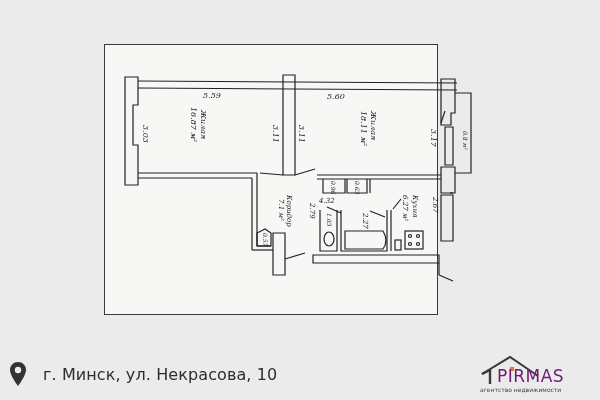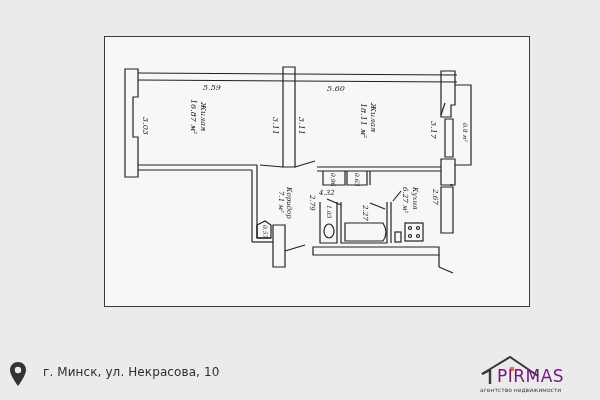--- a/index.html
+++ b/index.html
@@ -4,42 +4,42 @@
   <style>
     html, body { margin: 0; padding: 0; }
     body {
       width: 600px; height: 400px; overflow: hidden;
       background: #ebebeb;
       font-family: "DejaVu Sans", sans-serif;
       position: relative;
     }
     .plan-frame {
       position: absolute;
-      left: 104px; top: 36px;
-      width: 426px; height: 271px;
+      left: 104px; top: 44px;
+      width: 334px; height: 271px;
       background: #f7f7f6;
       border: 1.5px solid #3a3a3a;
       box-sizing: border-box;
     }
     .plan-frame svg { position: absolute; left: 0; top: 0; }
     .plan-label {
       font-family: "DejaVu Serif", serif;
       font-style: italic;
       fill: #222;
     }
     .footer {
       position: absolute; left: 0; top: 350px; width: 600px; height: 50px;
     }
     .pin {
       position: absolute; left: 10px; top: 12px; width: 16px; height: 24px;
     }
     .address {
       position: absolute; left: 43px; top: 15px;
       font-family: "DejaVu Sans", sans-serif;
-      font-size: 12px; color: #2d2d2d; letter-spacing: 0.1px;
+      font-size: 16px; color: #2d2d2d; letter-spacing: 0.1px;
       white-space: nowrap;
     }
     .logo {
       position: absolute; left: 470px; top: 4px; width: 120px; height: 46px;
     }
     .logo-text {
       position: absolute; left: 27px; top: 12px;
       font-family: "DejaVu Sans", sans-serif;
       font-size: 17px; color: #701a75; letter-spacing: 0.5px;
       font-weight: normal;

